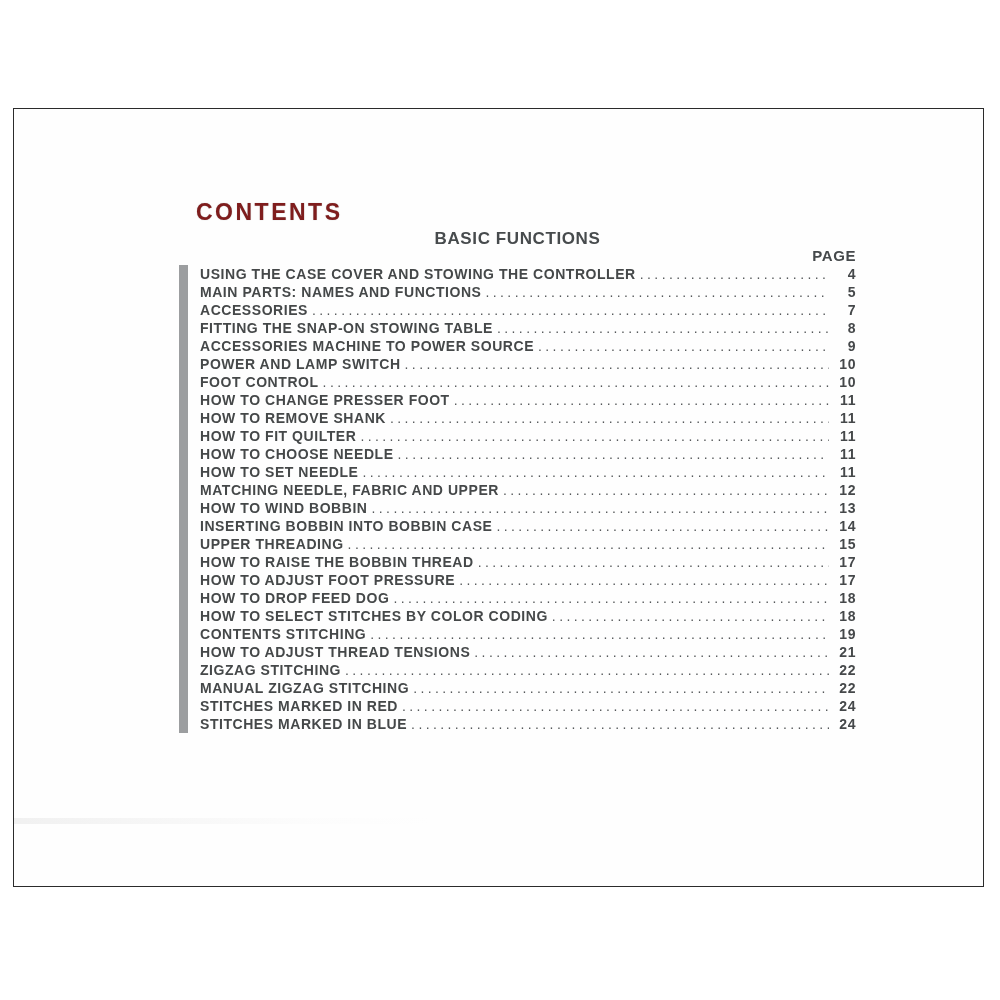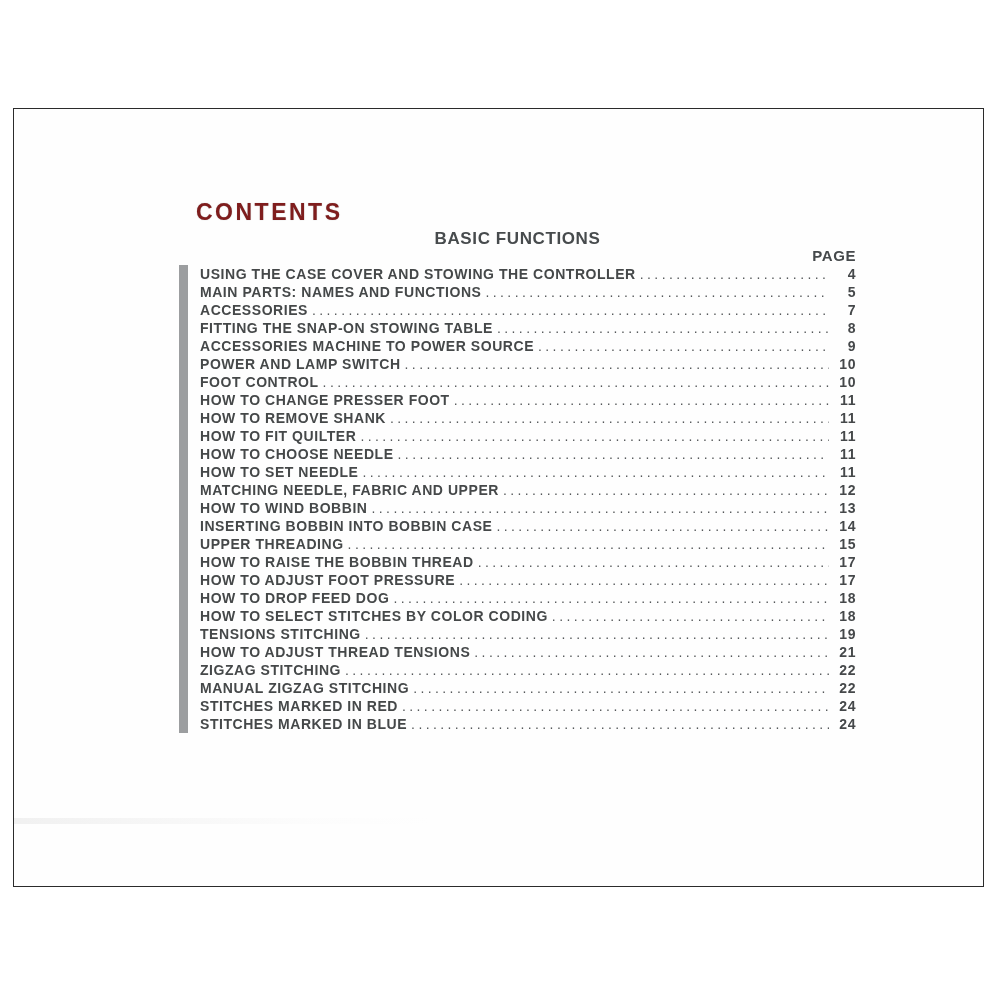--- a/index.html
+++ b/index.html
@@ -203,21 +203,21 @@
         <span class="toc-title">HOW TO DROP FEED DOG</span>
         <span class="toc-dots">........................................................................................................................................................................................................</span>
         <span class="toc-page">18</span>
       </div>
       <div class="toc-row">
         <span class="toc-title">HOW TO SELECT STITCHES BY COLOR CODING</span>
         <span class="toc-dots">........................................................................................................................................................................................................</span>
         <span class="toc-page">18</span>
       </div>
       <div class="toc-row">
-        <span class="toc-title">TENSIONS STITCHING</span>
+        <span class="toc-title">CONTENTS STITCHING</span>
         <span class="toc-dots">........................................................................................................................................................................................................</span>
         <span class="toc-page">19</span>
       </div>
       <div class="toc-row">
         <span class="toc-title">HOW TO ADJUST THREAD TENSIONS</span>
         <span class="toc-dots">........................................................................................................................................................................................................</span>
         <span class="toc-page">21</span>
       </div>
       <div class="toc-row">
         <span class="toc-title">ZIGZAG STITCHING</span>

